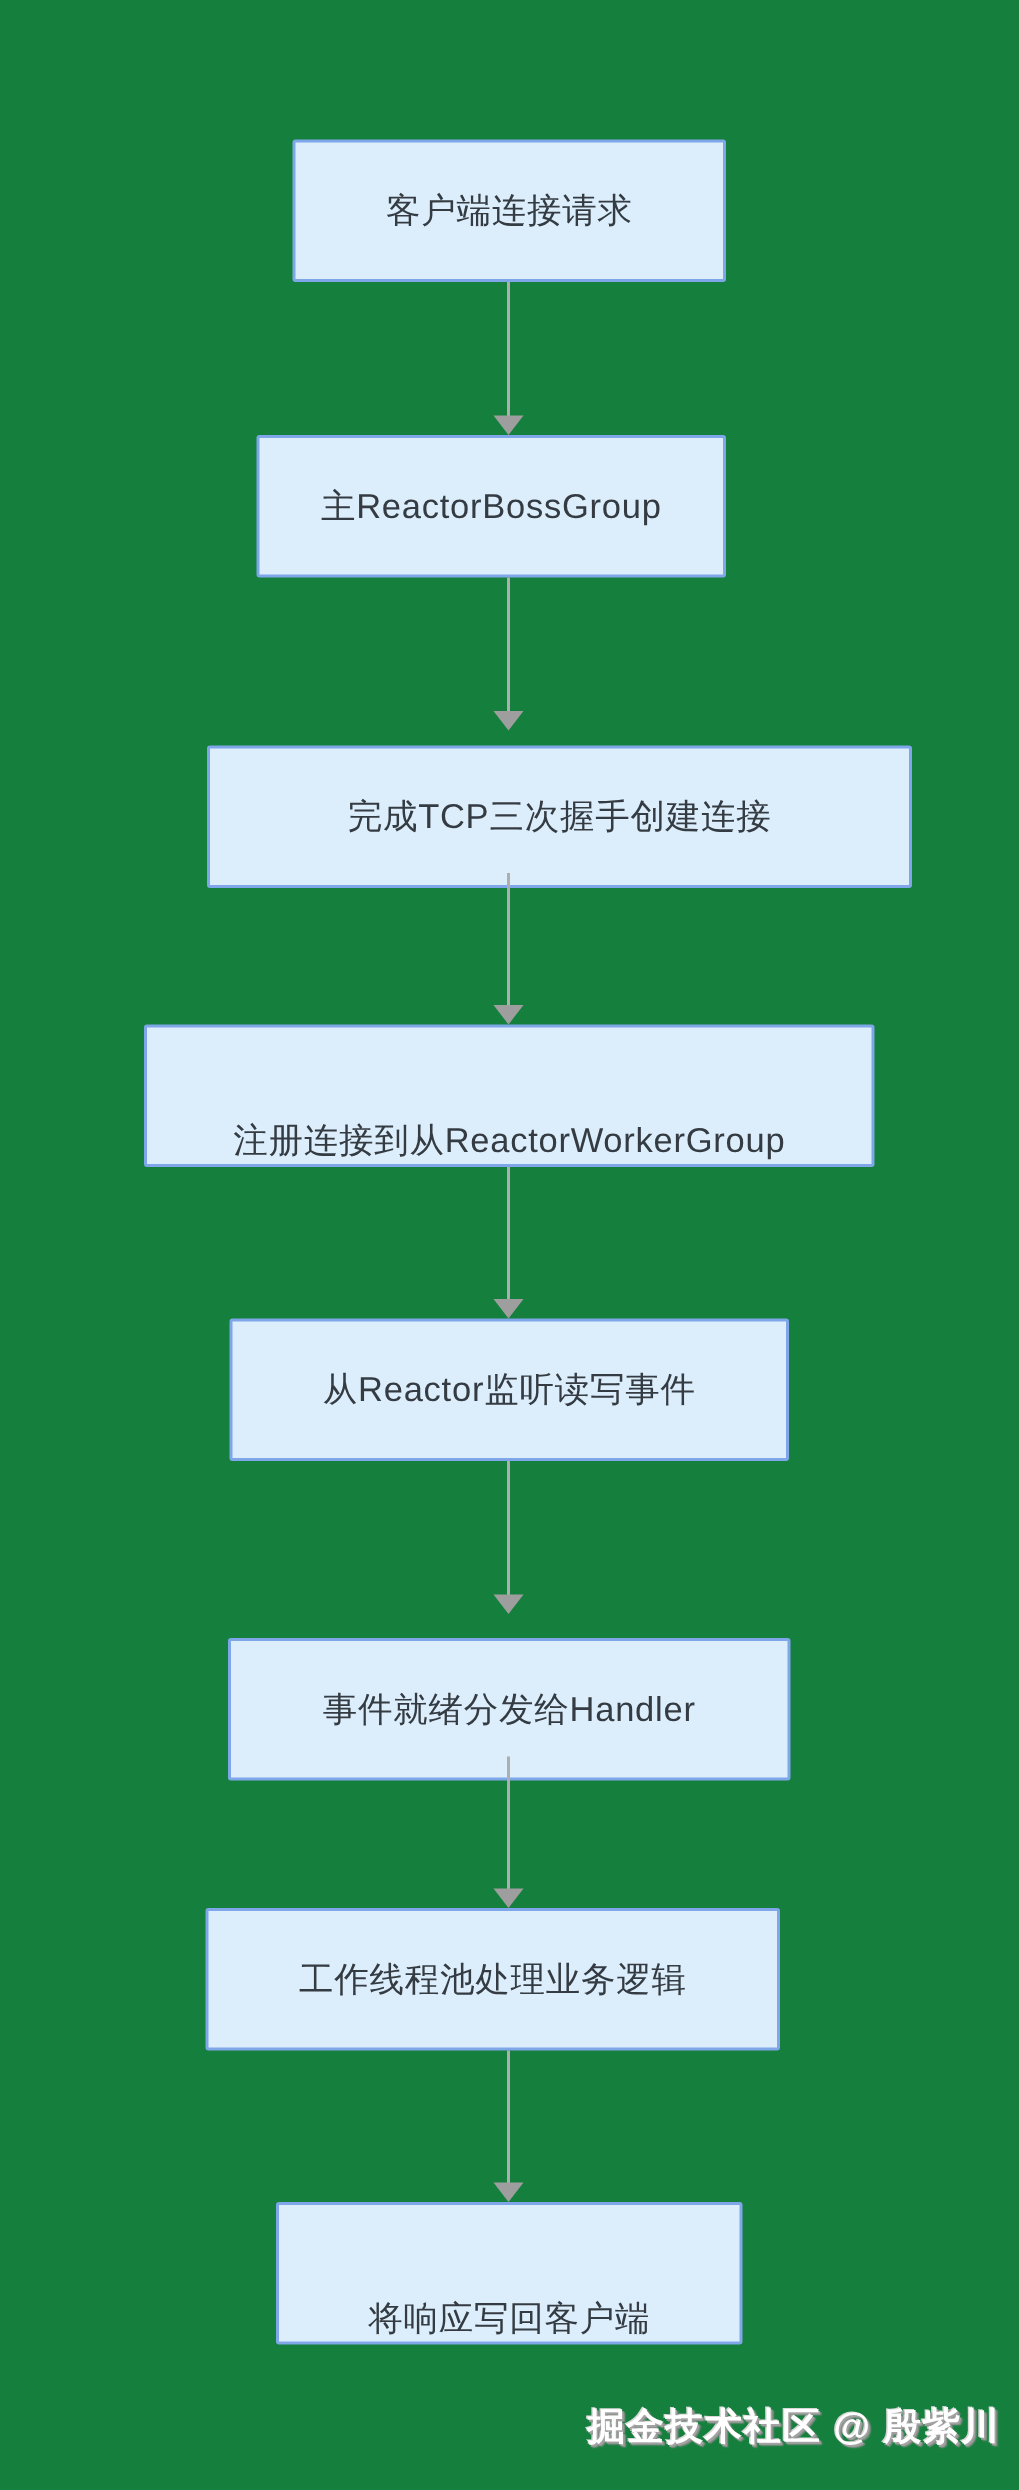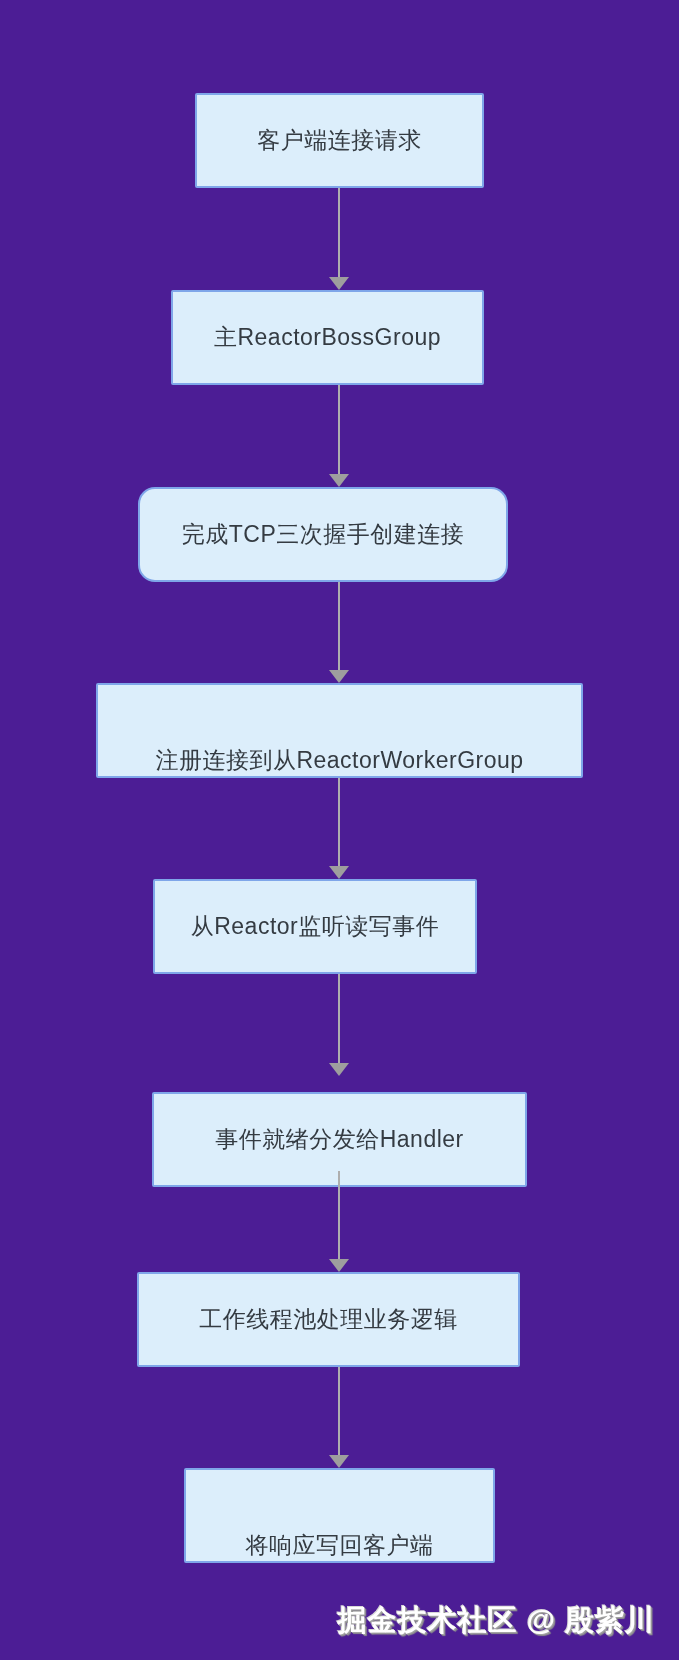--- a/index.html
+++ b/index.html
@@ -8,44 +8,44 @@
     --node-text:#343b42;
     --arrow-line:#aeaeae;
     --arrow-head:#979797;
   }
   *{margin:0;padding:0;box-sizing:border-box;}
   html,body{background:#ffffff;}
   .canvas{
     position:relative;
     width:679px;
     height:1660px;
-    background:#4c1d95;
+    background:#15803d;
     overflow:hidden;
     font-family:"Liberation Sans","DejaVu Sans",sans-serif;
   }
   .node{
     position:absolute;
     height:95px;
     background:var(--node-fill);
     border:2px solid var(--node-border);
     border-radius:2px;
     display:flex;
     align-items:center;
     justify-content:center;
     font-size:23px;
     letter-spacing:0.5px;
     color:var(--node-text);
     text-align:center;
     white-space:nowrap;
   }
   .n1{left:195px;top:93px;width:289px;}
   .n2{left:171px;top:290px;width:313px;}
-  .n3{left:138px;top:487px;width:370px;border-radius:17px;}
+  .n3{left:138px;top:497px;width:470px;}
   .n4{left:96px;top:683px;width:487px;align-items:flex-end;}
-  .n5{left:153px;top:879px;width:324px;}
+  .n5{left:153px;top:879px;width:373px;}
   .n6{left:152px;top:1076px;width:375px;margin-top:16px;}
   .n7{left:137px;top:1272px;width:383px;}
   .n8{left:184px;top:1468px;width:311px;align-items:flex-end;}
 
   .arrow{position:absolute;left:329px;width:21px;}
   .a1{top:188px;height:102px;}
   .a2{top:385px;height:102px;}
   .a3{top:582px;height:101px;}
   .a4{top:778px;height:101px;}
   .a5{top:974px;height:102px;}
@@ -61,23 +61,23 @@
     position:absolute;
     left:0;bottom:0;
     width:0;height:0;
     border-left:10px solid transparent;
     border-right:10px solid transparent;
     border-top:13px solid var(--arrow-head);
   }
 
   .watermark{
     position:absolute;
-    right:24px;
+    right:12px;
     top:1601px;
-    font-size:29px;
+    font-size:25px;
     font-weight:bold;
     letter-spacing:1px;
     color:#ffffff;
     text-shadow:1px 1px 0 #a2a2a2, 2px 2px 1px #8e8e8e, -1px -1px 0 #d8d8d8;
     white-space:nowrap;
   }
 </style>
 </head>
 <body>
 

